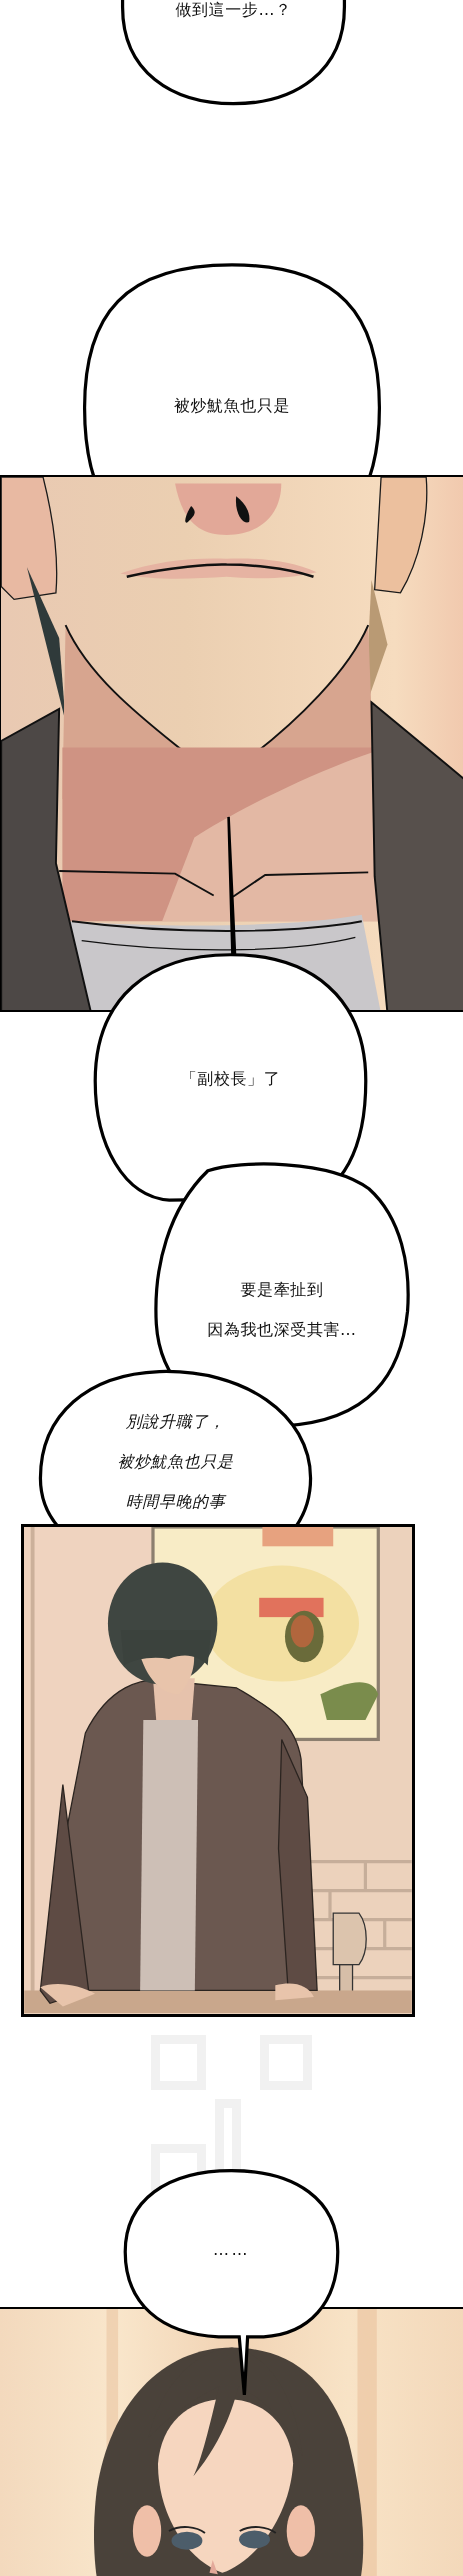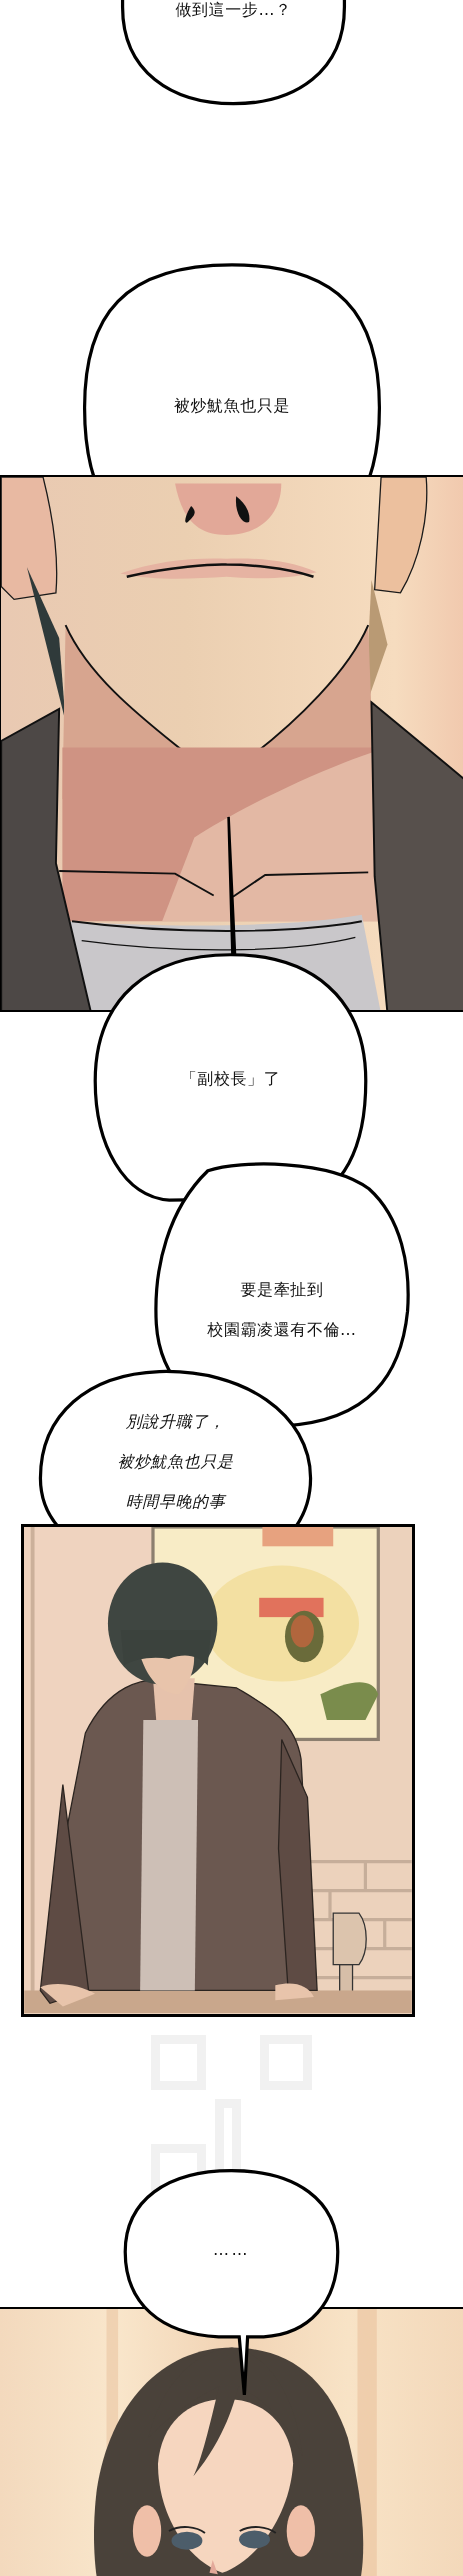--- a/index.html
+++ b/index.html
@@ -72,21 +72,21 @@
     <div>「副校長」了</div>
   </div>
 </div>
 
 <div class="bubble" style="left:137px;top:1163px;width:277px;height:277px;">
   <svg width="277" height="277" viewBox="0 0 430 430">
     <path d="M110,12 C160,-5 300,-5 360,40 C410,85 425,160 420,230 C410,330 360,400 230,408 L240,440 L200,410 C90,400 35,330 30,250 C25,160 50,70 110,12 Z" fill="#fff" stroke="#000" stroke-width="5"></path>
   </svg>
   <div class="btext" style="top:97px;left:13px;">
     <div>要是牽扯到</div>
-    <div>校園霸凌還有不倫…</div>
+    <div>因為我也深受其害…</div>
   </div>
 </div>
 
 <div class="bubble" style="left:37px;top:1369px;width:277px;height:283px;">
   <svg width="277" height="283" viewBox="0 0 430 440">
     <path d="M190,4 C320,0 425,70 425,170 C425,250 360,300 290,310 L272,310 L255,420 L240,310 L180,310 C80,300 5,250 5,170 C5,70 80,8 190,4 Z" fill="#fff" stroke="#000" stroke-width="5"></path>
   </svg>
   <div class="btext" style="top:22.5px;font-style:italic;">
     <div>別說升職了，</div>
     <div>被炒魷魚也只是</div>

